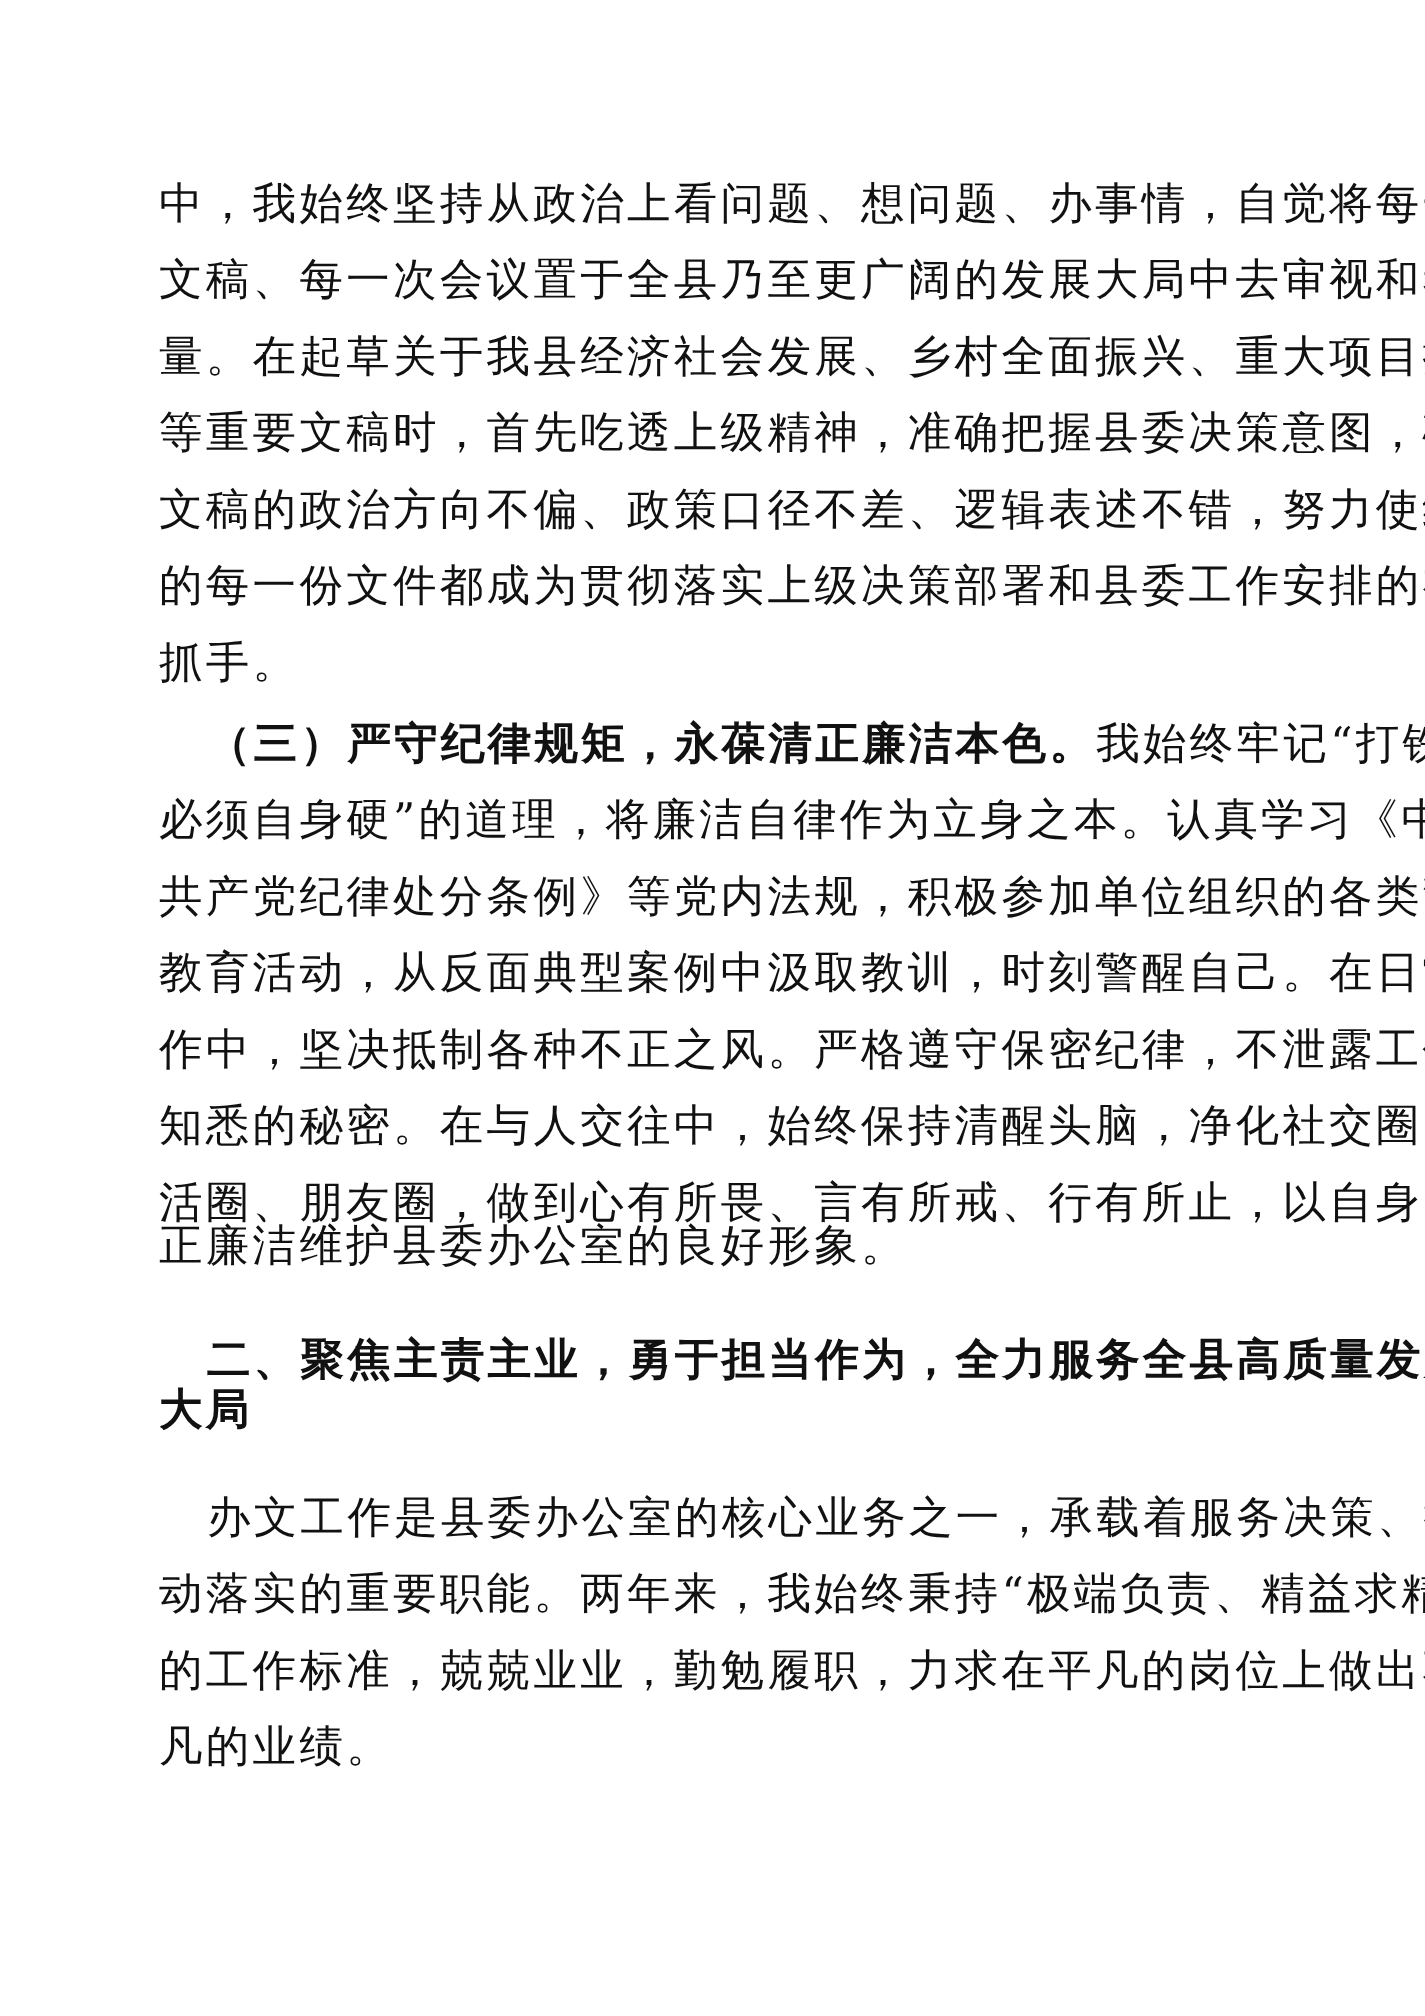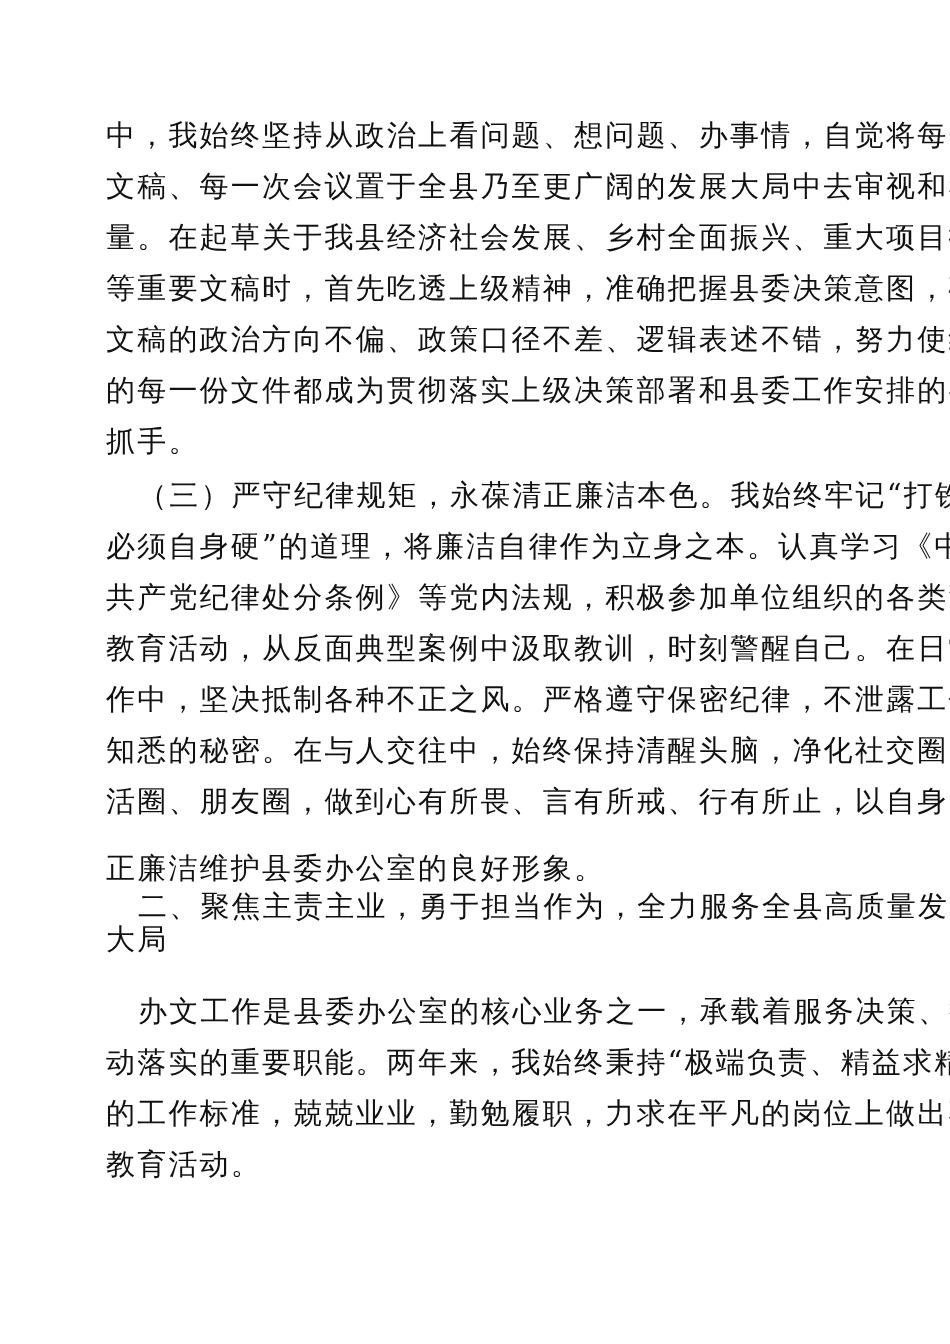--- a/index.html
+++ b/index.html
@@ -29,21 +29,21 @@
       line-height: 51px;
       white-space: nowrap;
       letter-spacing: 2.2px;
     }
     .line.justify {
       width: 740px;
       text-align: justify;
       text-align-last: justify;
     }
     .bold {
-      font-weight: normal;
+      font-weight: bold;
       font-family: "DejaVu Sans", "Liberation Sans", sans-serif;
     }
     .indent {
       left: 32px;
     }
     .indent.justify {
       width: 708px;
     }
   </style>
 </head>
@@ -61,23 +61,23 @@
 
   <div class="line indent justify" style="top:360px">
     <span class="bold">（三）严守纪律规矩，永葆清正廉洁本色。</span><span>我始终牢记“打铁</span>
   </div>
   <div class="line justify" style="top:411px">必须自身硬”的道理，将廉洁自律作为立身之本。认真学习《中国</div>
   <div class="line justify" style="top:462px">共产党纪律处分条例》等党内法规，积极参加单位组织的各类警示</div>
   <div class="line justify" style="top:513px">教育活动，从反面典型案例中汲取教训，时刻警醒自己。在日常工</div>
   <div class="line justify" style="top:564px">作中，坚决抵制各种不正之风。严格遵守保密纪律，不泄露工作中</div>
   <div class="line justify" style="top:615px">知悉的秘密。在与人交往中，始终保持清醒头脑，净化社交圈、生</div>
   <div class="line justify" style="top:666px">活圈、朋友圈，做到心有所畏、言有所戒、行有所止，以自身的清</div>
-  <div class="line" style="top:733px">正廉洁维护县委办公室的良好形象。</div>
+  <div class="line" style="top:695px">正廉洁维护县委办公室的良好形象。</div>
 
   <div class="line indent justify bold" style="top:771px">二、聚焦主责主业，勇于担当作为，全力服务全县高质量发展</div>
   <div class="line bold" style="top:804px">大局</div>
 
   <div class="line indent justify" style="top:876px">办文工作是县委办公室的核心业务之一，承载着服务决策、推</div>
   <div class="line justify" style="top:927px">动落实的重要职能。两年来，我始终秉持“极端负责、精益求精”</div>
   <div class="line justify" style="top:978px">的工作标准，兢兢业业，勤勉履职，力求在平凡的岗位上做出不平</div>
-  <div class="line" style="top:1029px">教育活动。</div>
+  <div class="line" style="top:1029px">凡的业绩。</div>
 
 </div>
 
 </body></html>

